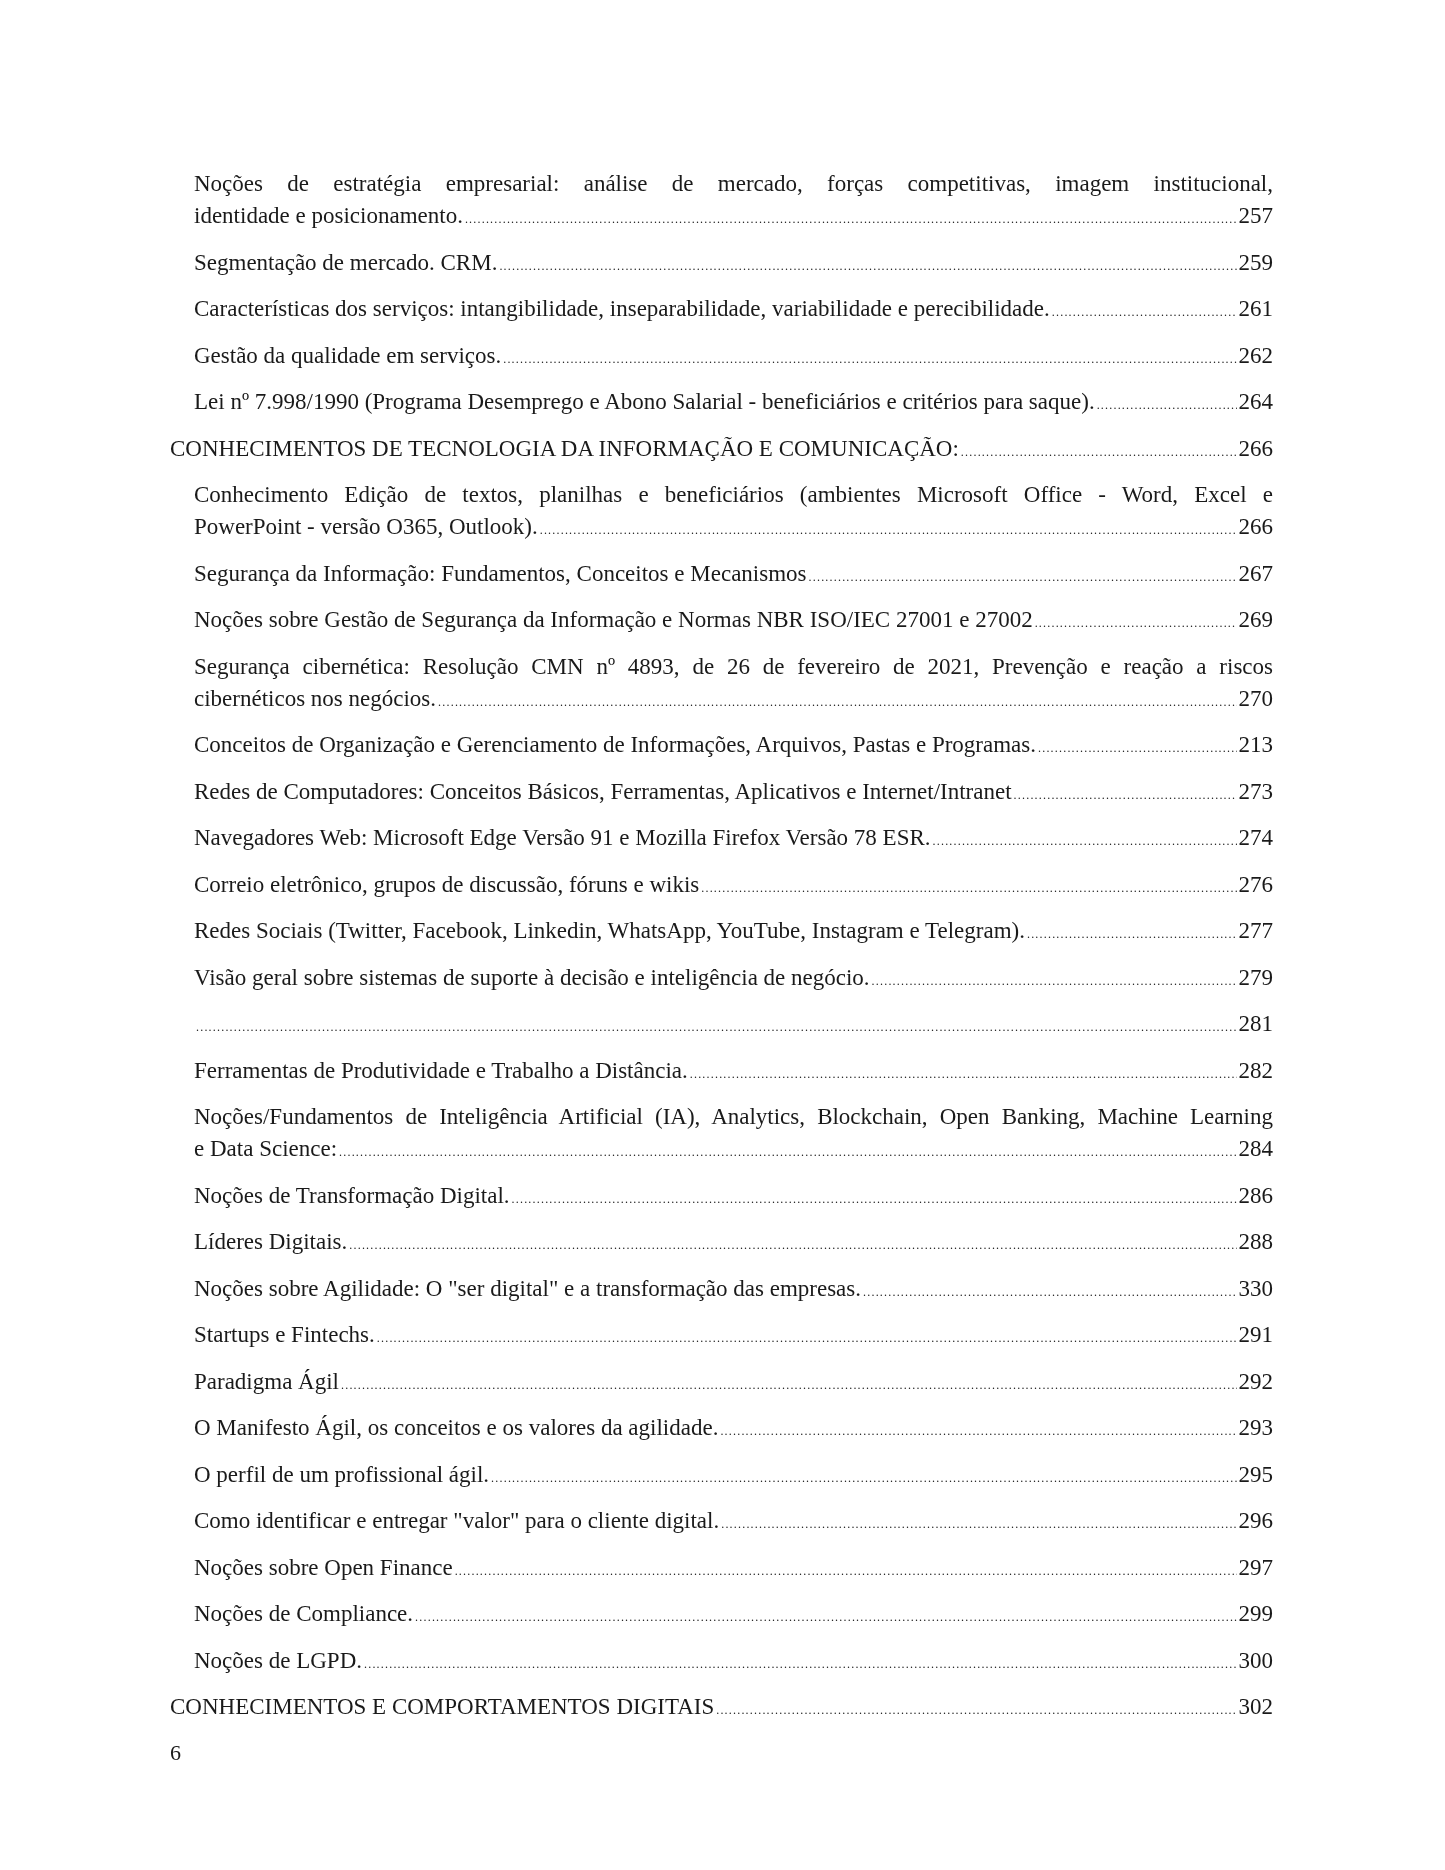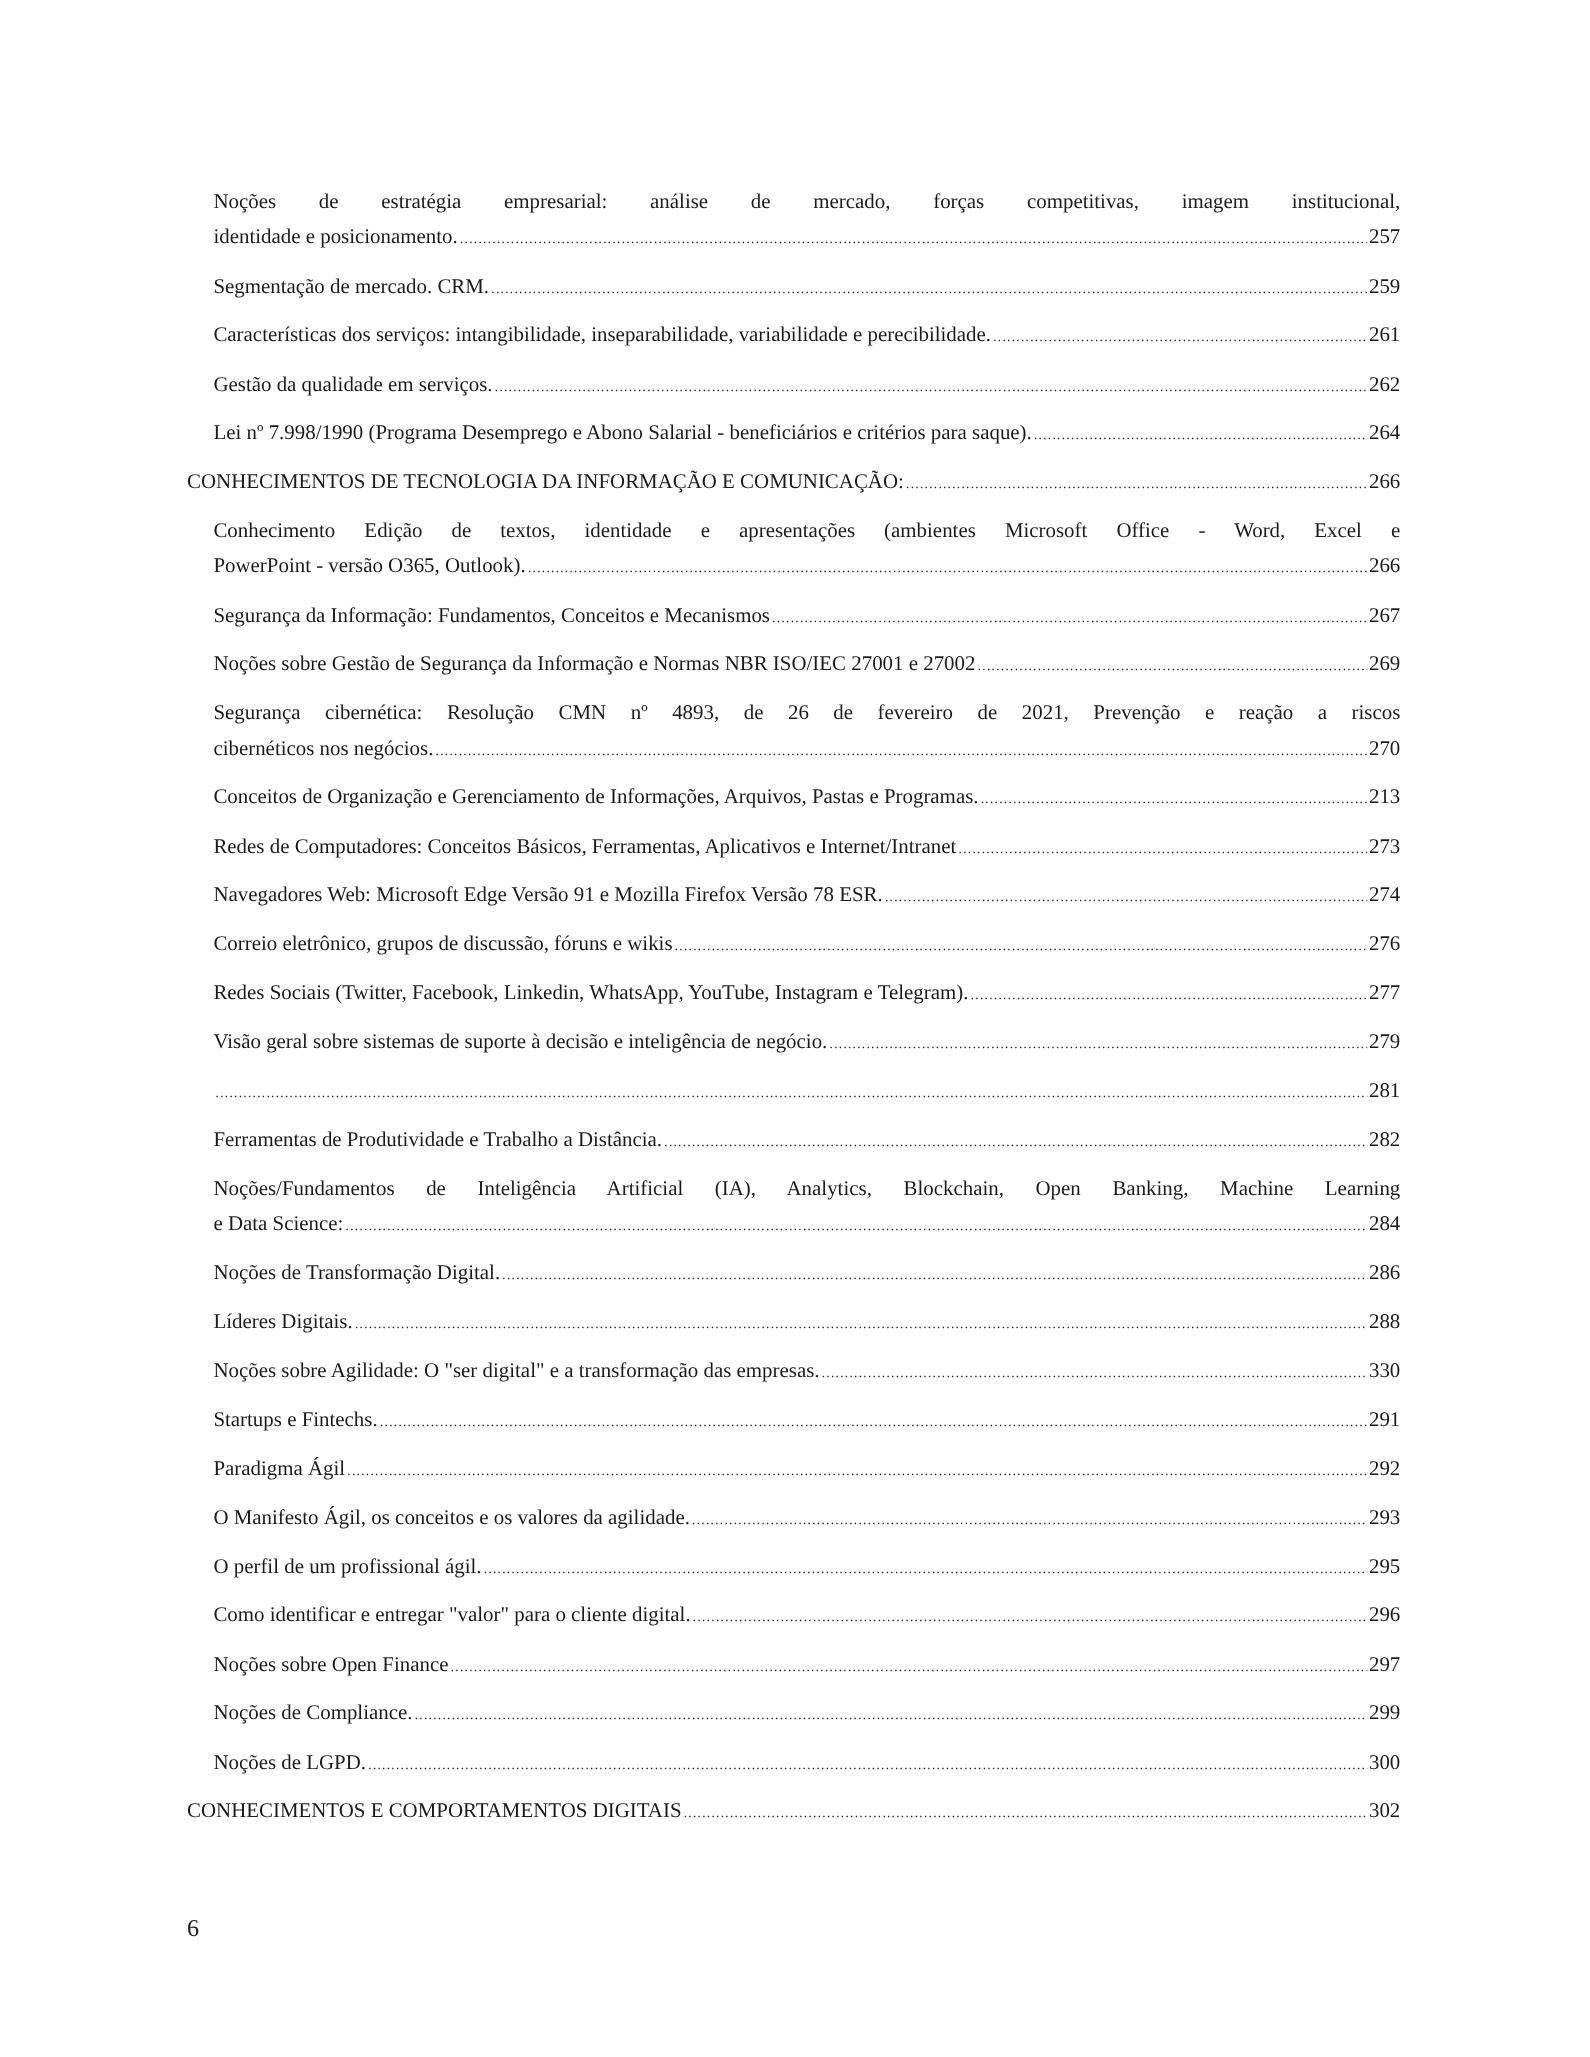--- a/index.html
+++ b/index.html
@@ -5,21 +5,21 @@
   html, body { margin: 0; padding: 0; background: #ffffff; }
   body {
     width: 1445px; height: 1870px; position: relative; overflow: hidden;
     font-family: "Liberation Serif", "DejaVu Serif", serif;
     color: #1a1a1a;
   }
   .toc {
     position: absolute; left: 170px; top: 168px; width: 1103px;
   }
   .entry {
-    font-size: 19px; line-height: 32px;
+    font-size: 23px; line-height: 32px;
     margin-bottom: 11.5px;
   }
   .entry.sub { padding-left: 24px; }
   .entry.section { padding-left: 0; }
   .entry .lead {
     display: block; text-align: justify; text-align-last: justify;
   }
   .entry .last {
     display: flex; align-items: baseline;
   }
@@ -79,21 +79,21 @@
       </div>
     </div>
     <div class="entry section">
       <div class="last">
         <span class="text">CONHECIMENTOS DE TECNOLOGIA DA INFORMAÇÃO E COMUNICAÇÃO:</span>
         <span class="dots"></span>
         <span class="page">266</span>
       </div>
     </div>
     <div class="entry sub">
-      <span class="lead">Conhecimento Edição de textos, identidade e apresentações (ambientes Microsoft Office - Word, Excel e</span>
+      <span class="lead">Conhecimento Edição de textos, planilhas e beneficiários (ambientes Microsoft Office - Word, Excel e</span>
       <div class="last">
         <span class="text">PowerPoint - versão O365, Outlook).</span>
         <span class="dots"></span>
         <span class="page">266</span>
       </div>
     </div>
     <div class="entry sub">
       <div class="last">
         <span class="text">Segurança da Informação: Fundamentos, Conceitos e Mecanismos</span>
         <span class="dots"></span>

